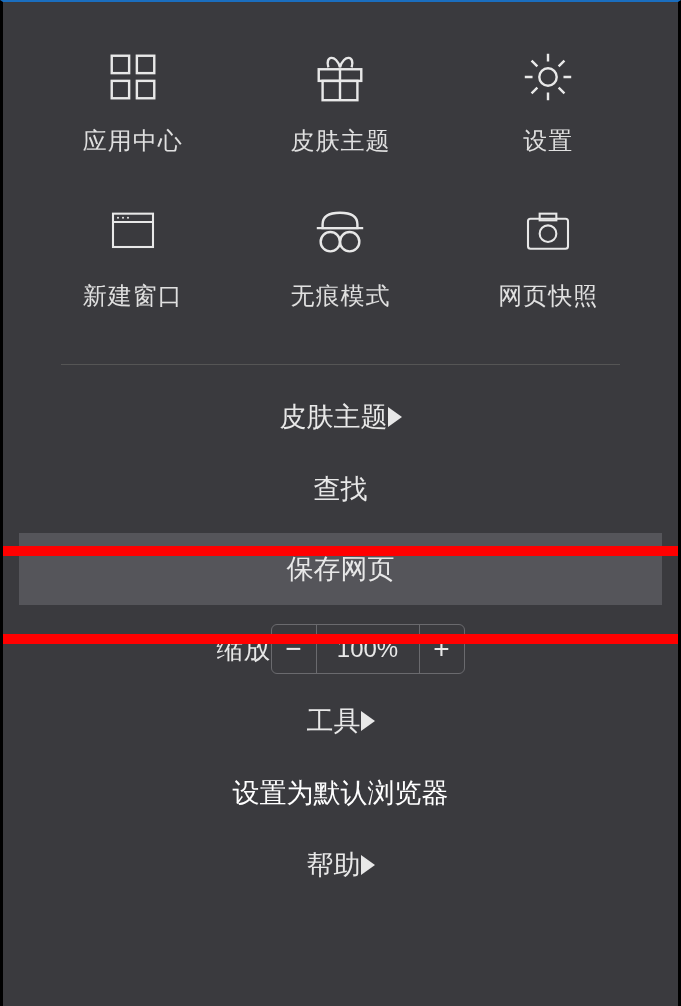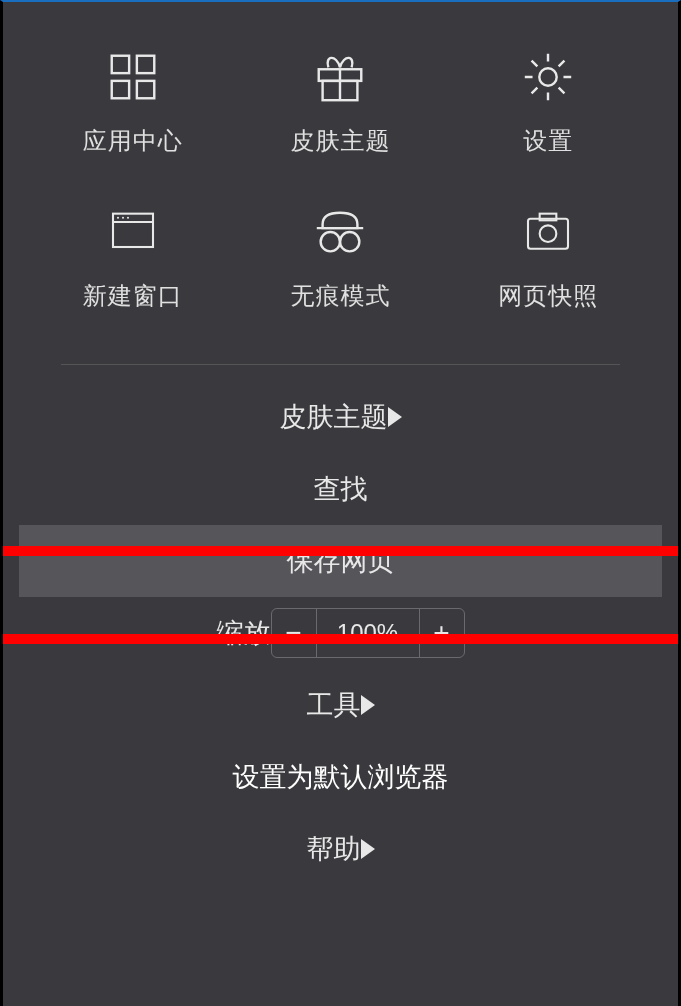--- a/index.html
+++ b/index.html
@@ -65,21 +65,21 @@
       justify-content: center;
       padding: 0 48px;
       height: 72px;
       font-size: 27px;
       color: #e8e8e8;
       cursor: pointer;
     }
     .menu-item.highlighted {
       background: #55555a;
       position: relative;
-      margin: 0 -10px;
+      margin: 8px -10px;
       padding: 0 58px;
     }
     .menu-item.disabled {
       color: #ffffff;
       cursor: default;
     }
     .arrow-right {
       width: 0;
       height: 0;
       border-top: 10px solid transparent;

